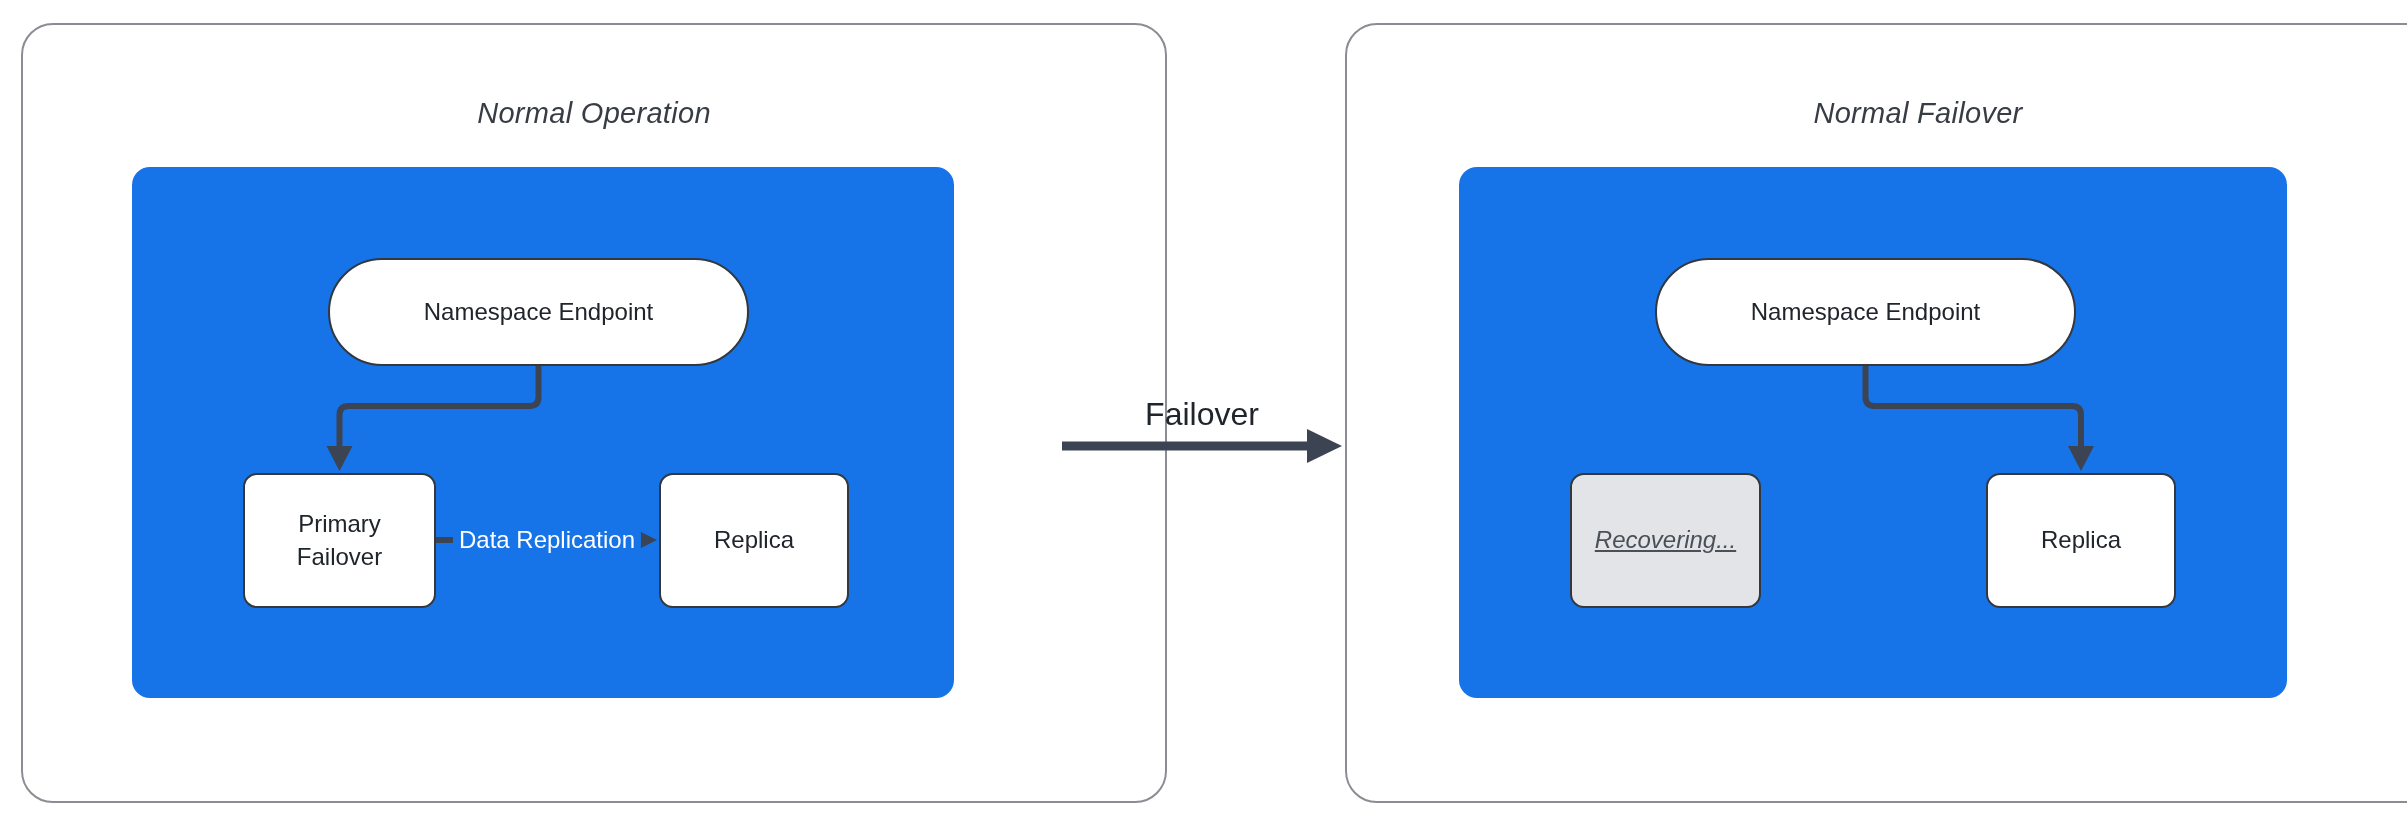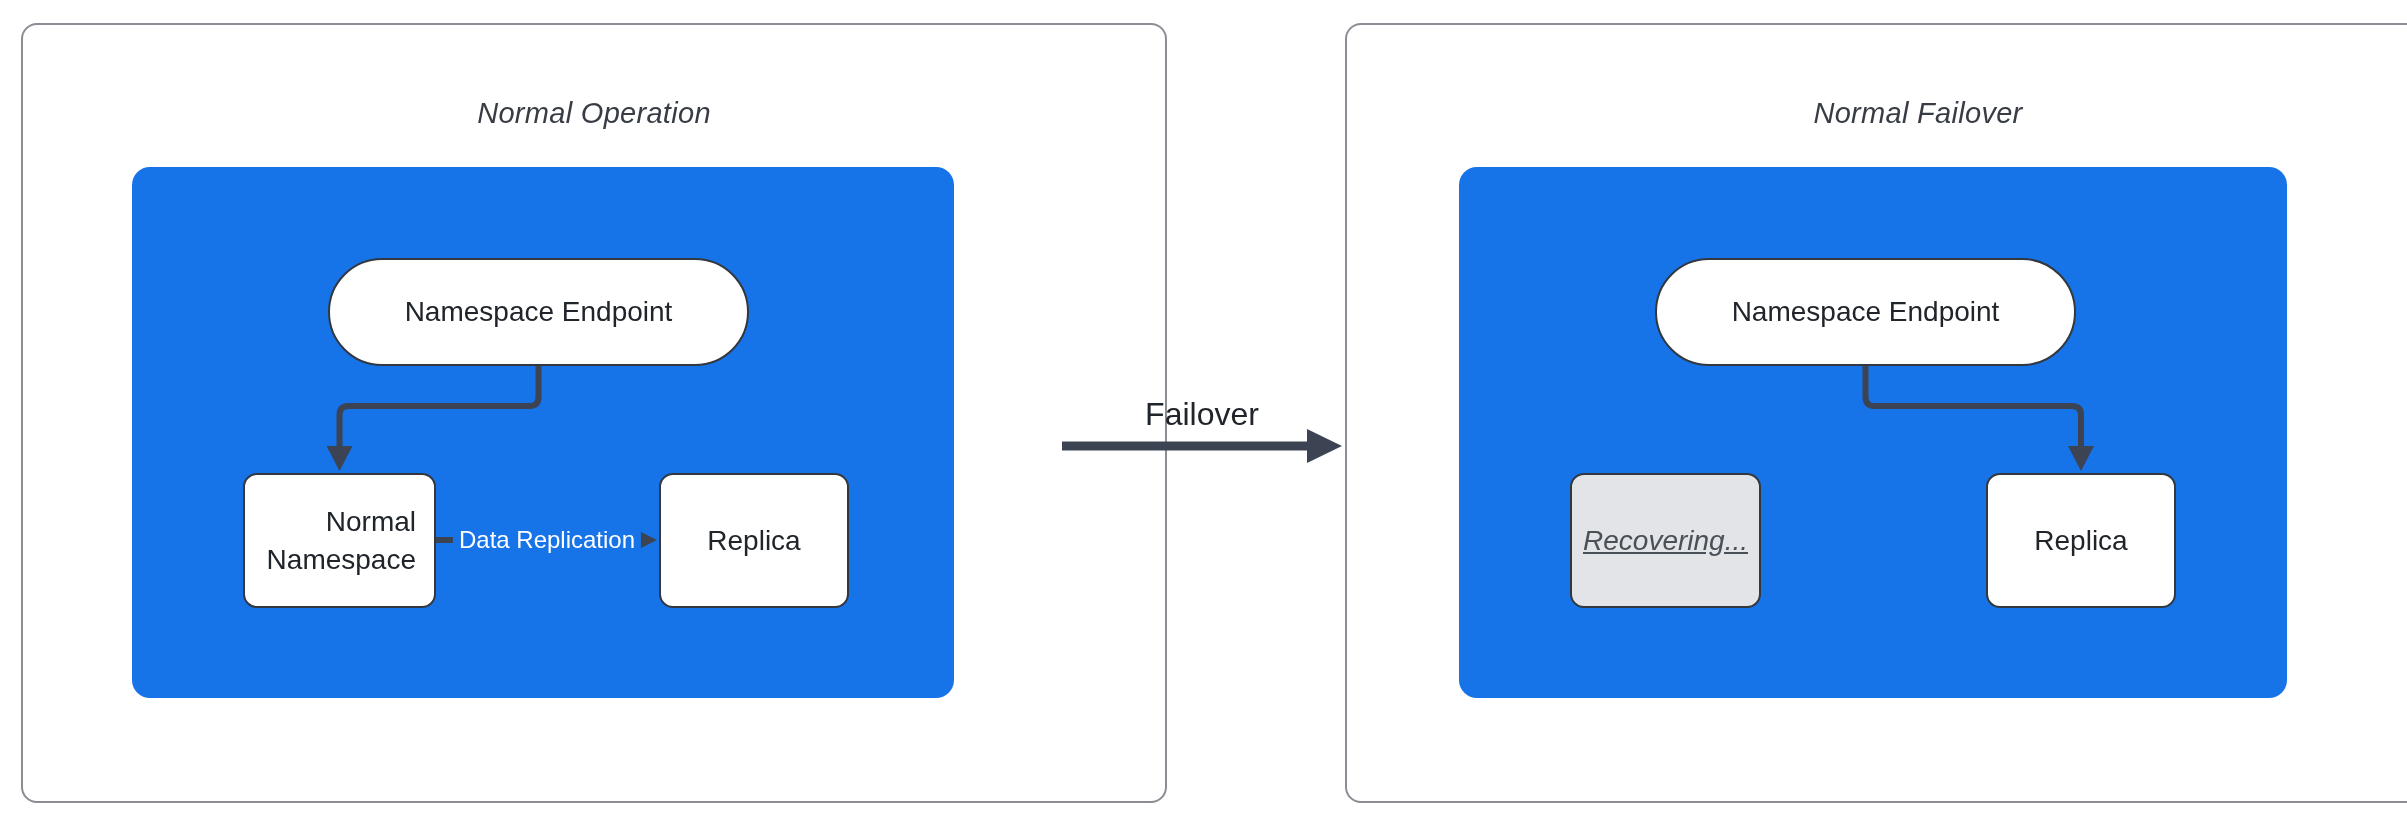--- a/index.html
+++ b/index.html
@@ -25,21 +25,21 @@
     background: var(--canvas-bg);
     overflow: hidden;
   }
 
   .panel {
     position: absolute;
     top: 23px;
     width: 1146px;
     height: 780px;
     border: 2px solid var(--panel-border);
-    border-radius: 16px;
+    border-radius: 32px;
     background: var(--canvas-bg);
   }
   .panel.left  { left: 21px; }
   .panel.right { left: 1345px; }
 
   .panel-title {
     position: absolute;
     top: 88px;
     left: 0;
     width: 100%;
@@ -59,25 +59,25 @@
     border-radius: 18px;
   }
   .panel.left  .cluster-box { left: 109px; width: 822px; }
   .panel.right .cluster-box { left: 112px; width: 828px; }
 
   .node {
     position: absolute;
     display: flex;
     align-items: center;
     justify-content: center;
-    text-align: right;
+    text-align: center;
     background: #ffffff;
     border: 2px solid var(--node-border);
     color: var(--node-text);
-    font-size: 28px;
+    font-size: 24px;
     line-height: 1.35;
   }
 
   .pill {
     top: 233px;
     width: 421px;
     height: 108px;
     border-radius: 54px;
   }
   .panel.left  .pill { left: 305px; }
@@ -154,21 +154,21 @@
     <svg class="connector-layer" viewBox="0 0 1041 780">
 
       <path class="stroke" stroke-width="6" d="M515.5 341 L515.5 372 Q515.5 381 506.5 381 L325.5 381 Q316.5 381 316.5 390 L316.5 428"></path>
       <polygon class="fill" points="316.5,446 303.5,421 329.5,421"></polygon>
 
       <line class="stroke" stroke-width="6" x1="413" y1="515" x2="614" y2="515"></line>
       <polygon class="fill" points="634,515 610,503 610,527"></polygon>
     </svg>
 
     <div class="node pill">Namespace Endpoint</div>
-    <div class="node box primary">Normal Namespace</div>
+    <div class="node box primary">Primary Failover</div>
     <div class="node box replica">Replica</div>
 
     <div class="replication-label">Data Replication</div>
   </section>
 
   <svg class="failover-arrow" viewBox="0 0 300 100">
     <line class="stroke" stroke-width="9" x1="12" y1="50" x2="259" y2="50"></line>
     <polygon class="fill" points="292,50 257,33 257,67"></polygon>
   </svg>
   <div class="failover-label">Failover</div>

